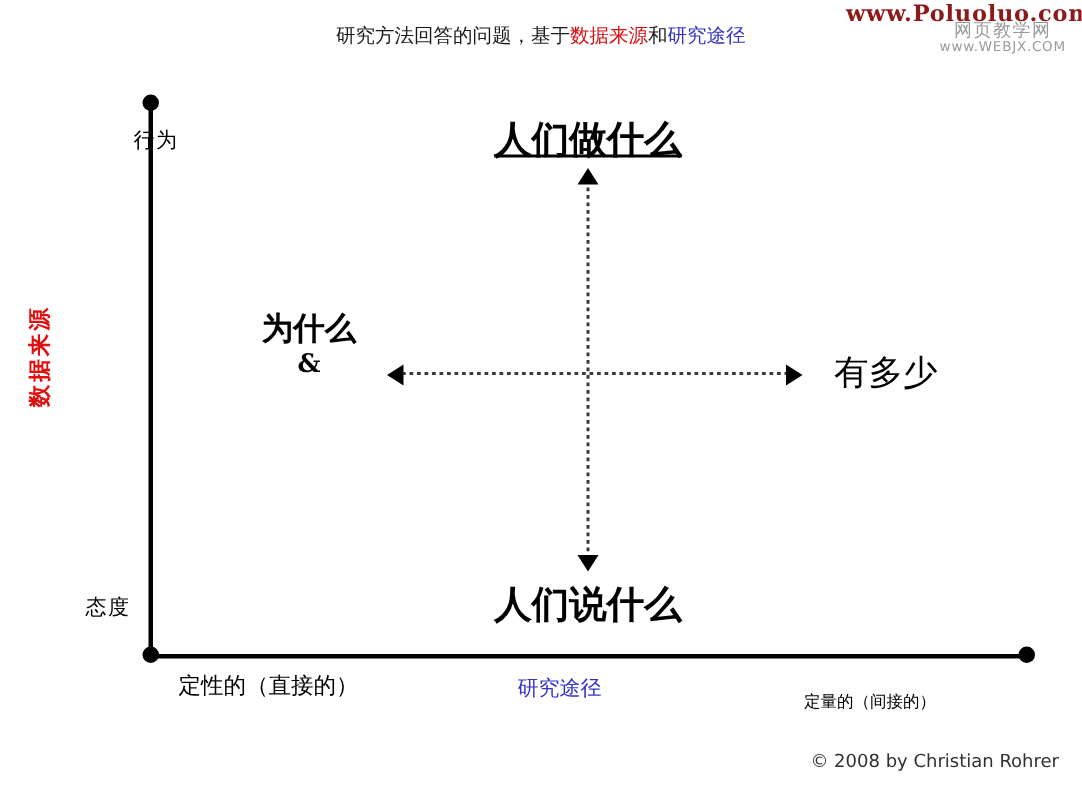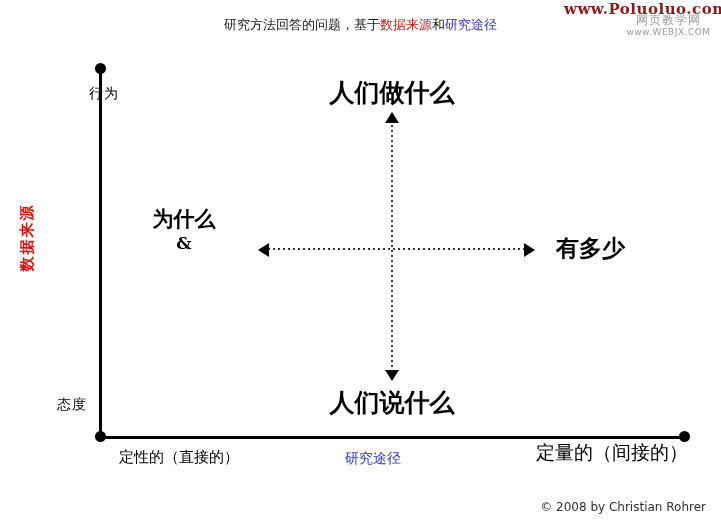--- a/index.html
+++ b/index.html
@@ -137,70 +137,71 @@
     position: absolute;
     left: 345px;
     top: 450px;
     color: #3232c8;
     font-size: 14px;
     white-space: nowrap;
   }
   .lbl-x-right {
     position: absolute;
     left: 536px;
-    top: 440px;
-    font-size: 19px;
+    top: 460px;
+    font-size: 11px;
     white-space: nowrap;
   }
 
   
   .q-top {
     position: absolute;
     left: 292px;
     top: 78px;
     width: 200px;
     text-align: center;
     font-size: 25px;
     font-weight: bold;
     line-height: 30px;
     white-space: nowrap;
+    text-decoration: underline;
   }
   .q-bottom {
     position: absolute;
     left: 292px;
     top: 388px;
     width: 200px;
     text-align: center;
     font-size: 25px;
     font-weight: bold;
     line-height: 30px;
     white-space: nowrap;
   }
   .q-left {
     position: absolute;
-    left: 104px;
+    left: 126px;
     top: 206px;
     width: 160px;
     text-align: center;
     font-size: 21px;
     font-weight: bold;
     line-height: 27px;
   }
   .q-left .amp {
     font-family: "DejaVu Serif", "Liberation Serif", serif;
     font-size: 17px;
     line-height: 20px;
     display: block;
   }
   .q-right {
     position: absolute;
     left: 556px;
     top: 233px;
     font-size: 23px;
-    font-weight: bold;
+    font-weight: normal;
     white-space: nowrap;
   }
 
   
   .arrow-v {
     position: absolute;
     left: 391px;
     top: 120px;
     width: 2px;
     height: 252px;

